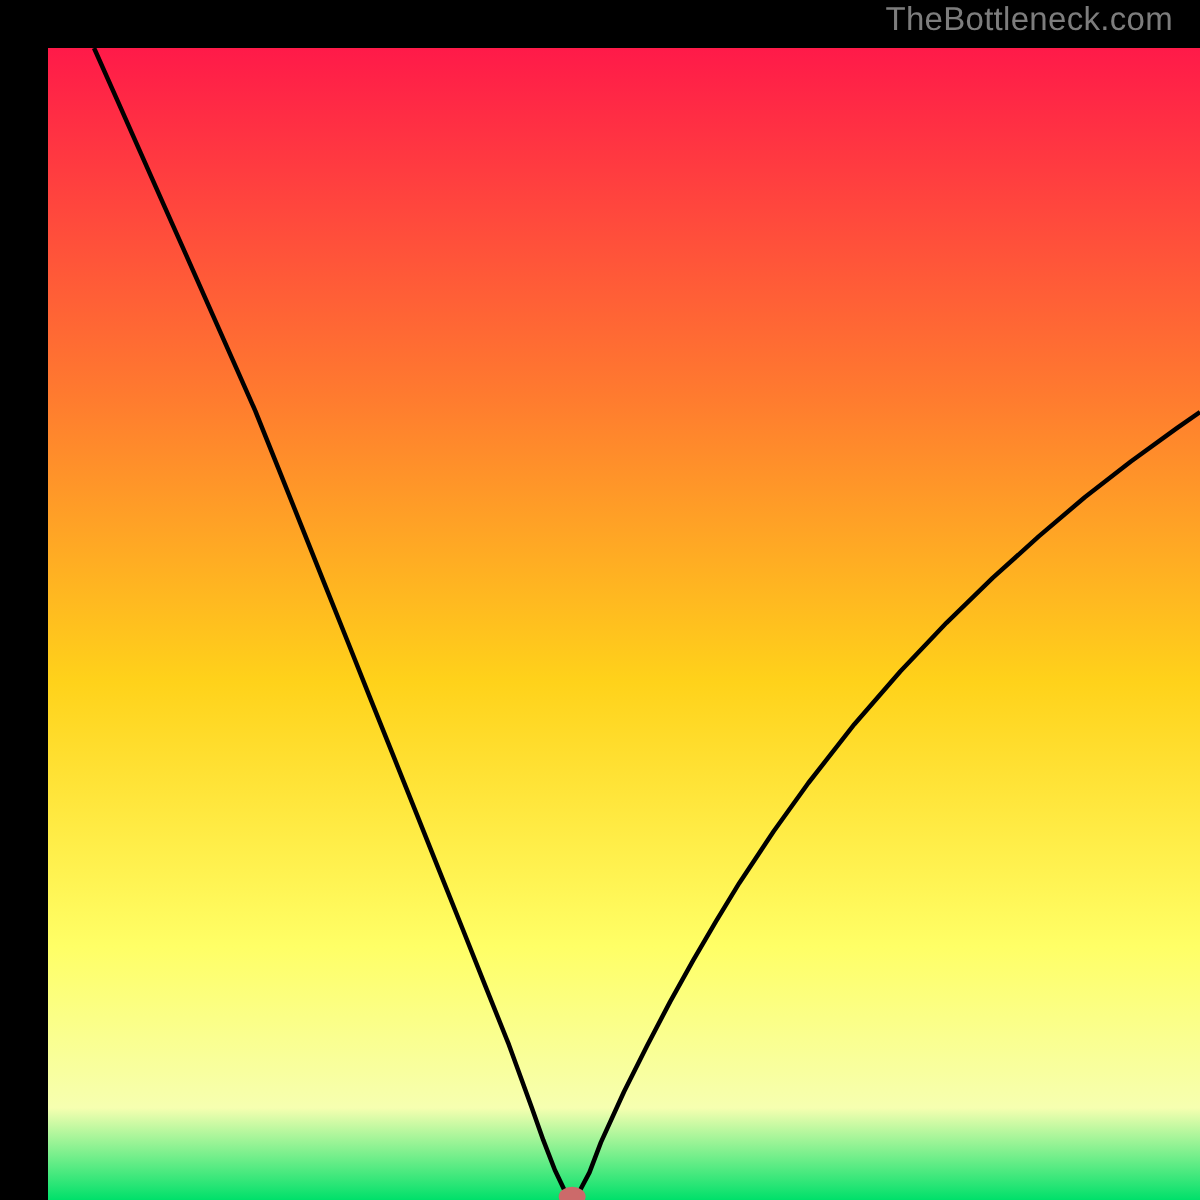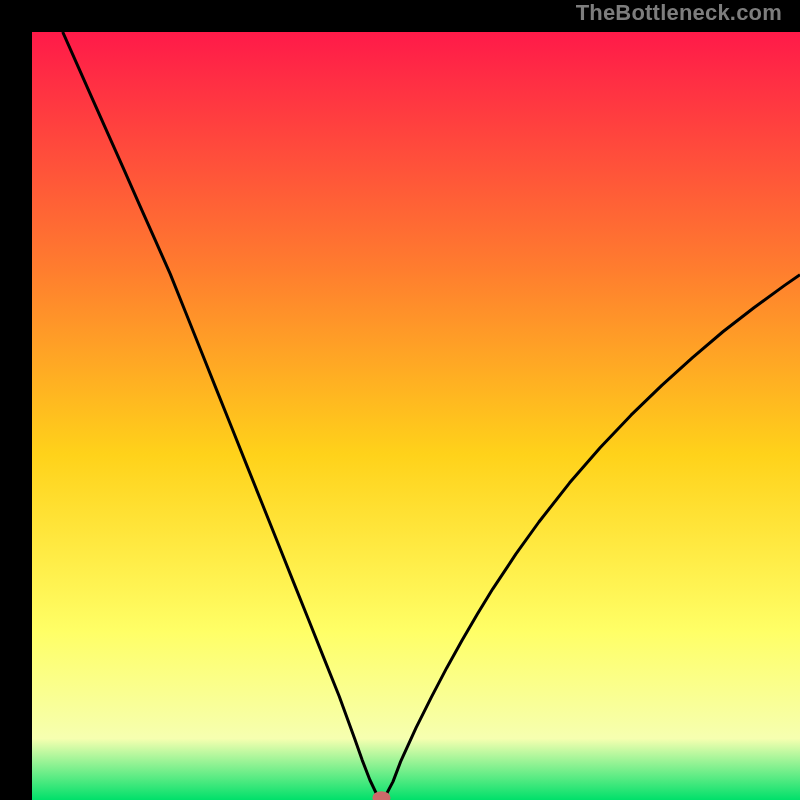--- a/index.html
+++ b/index.html
@@ -25,21 +25,21 @@
     top: 16px;
     width: 768px;
     height: 768px;
   }
   .watermark {
     position: absolute;
     top: 0px;
     right: 18px;
     color: #7d7d7d;
     font-size: 22px;
-    font-weight: 700;
+    font-weight: 400;
     letter-spacing: 0.2px;
   }
 </style>
 </head>
 <body>
 
 <div class="frame">
   <svg class="plot-area" viewBox="0 0 768 768" preserveAspectRatio="none">
     <defs>
       <linearGradient id="bg-grad" x1="0" y1="0" x2="0" y2="1">

